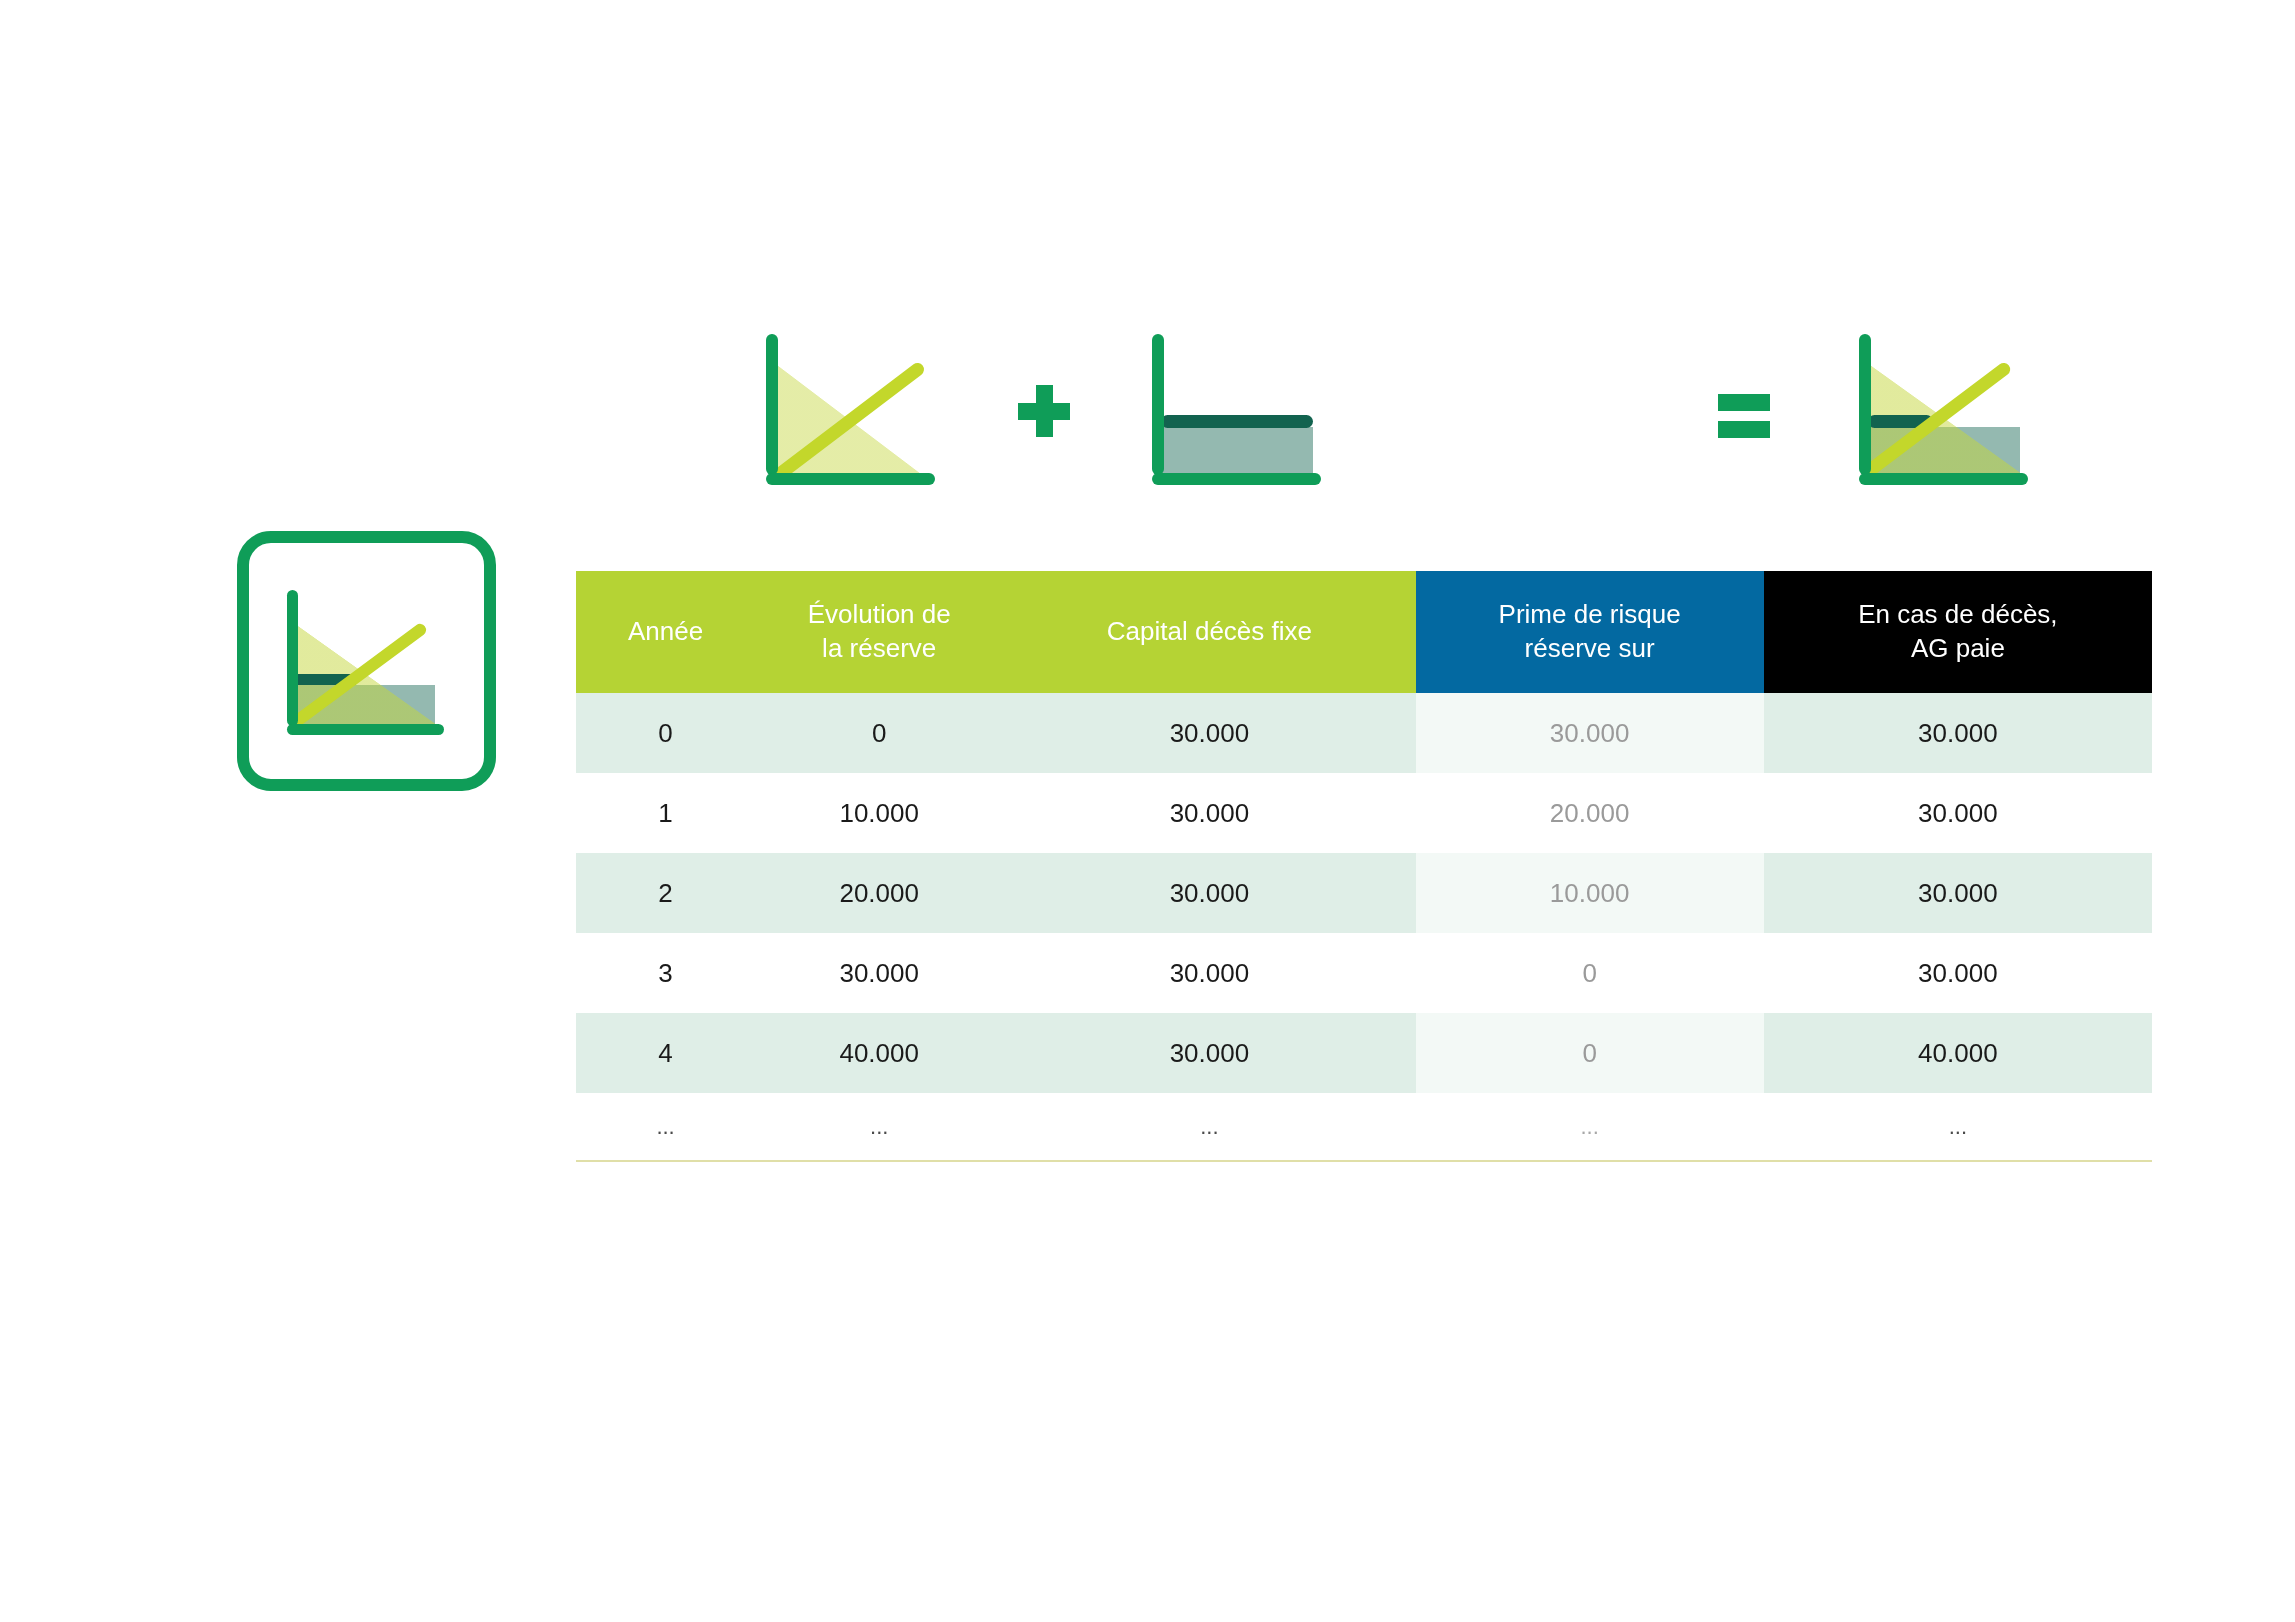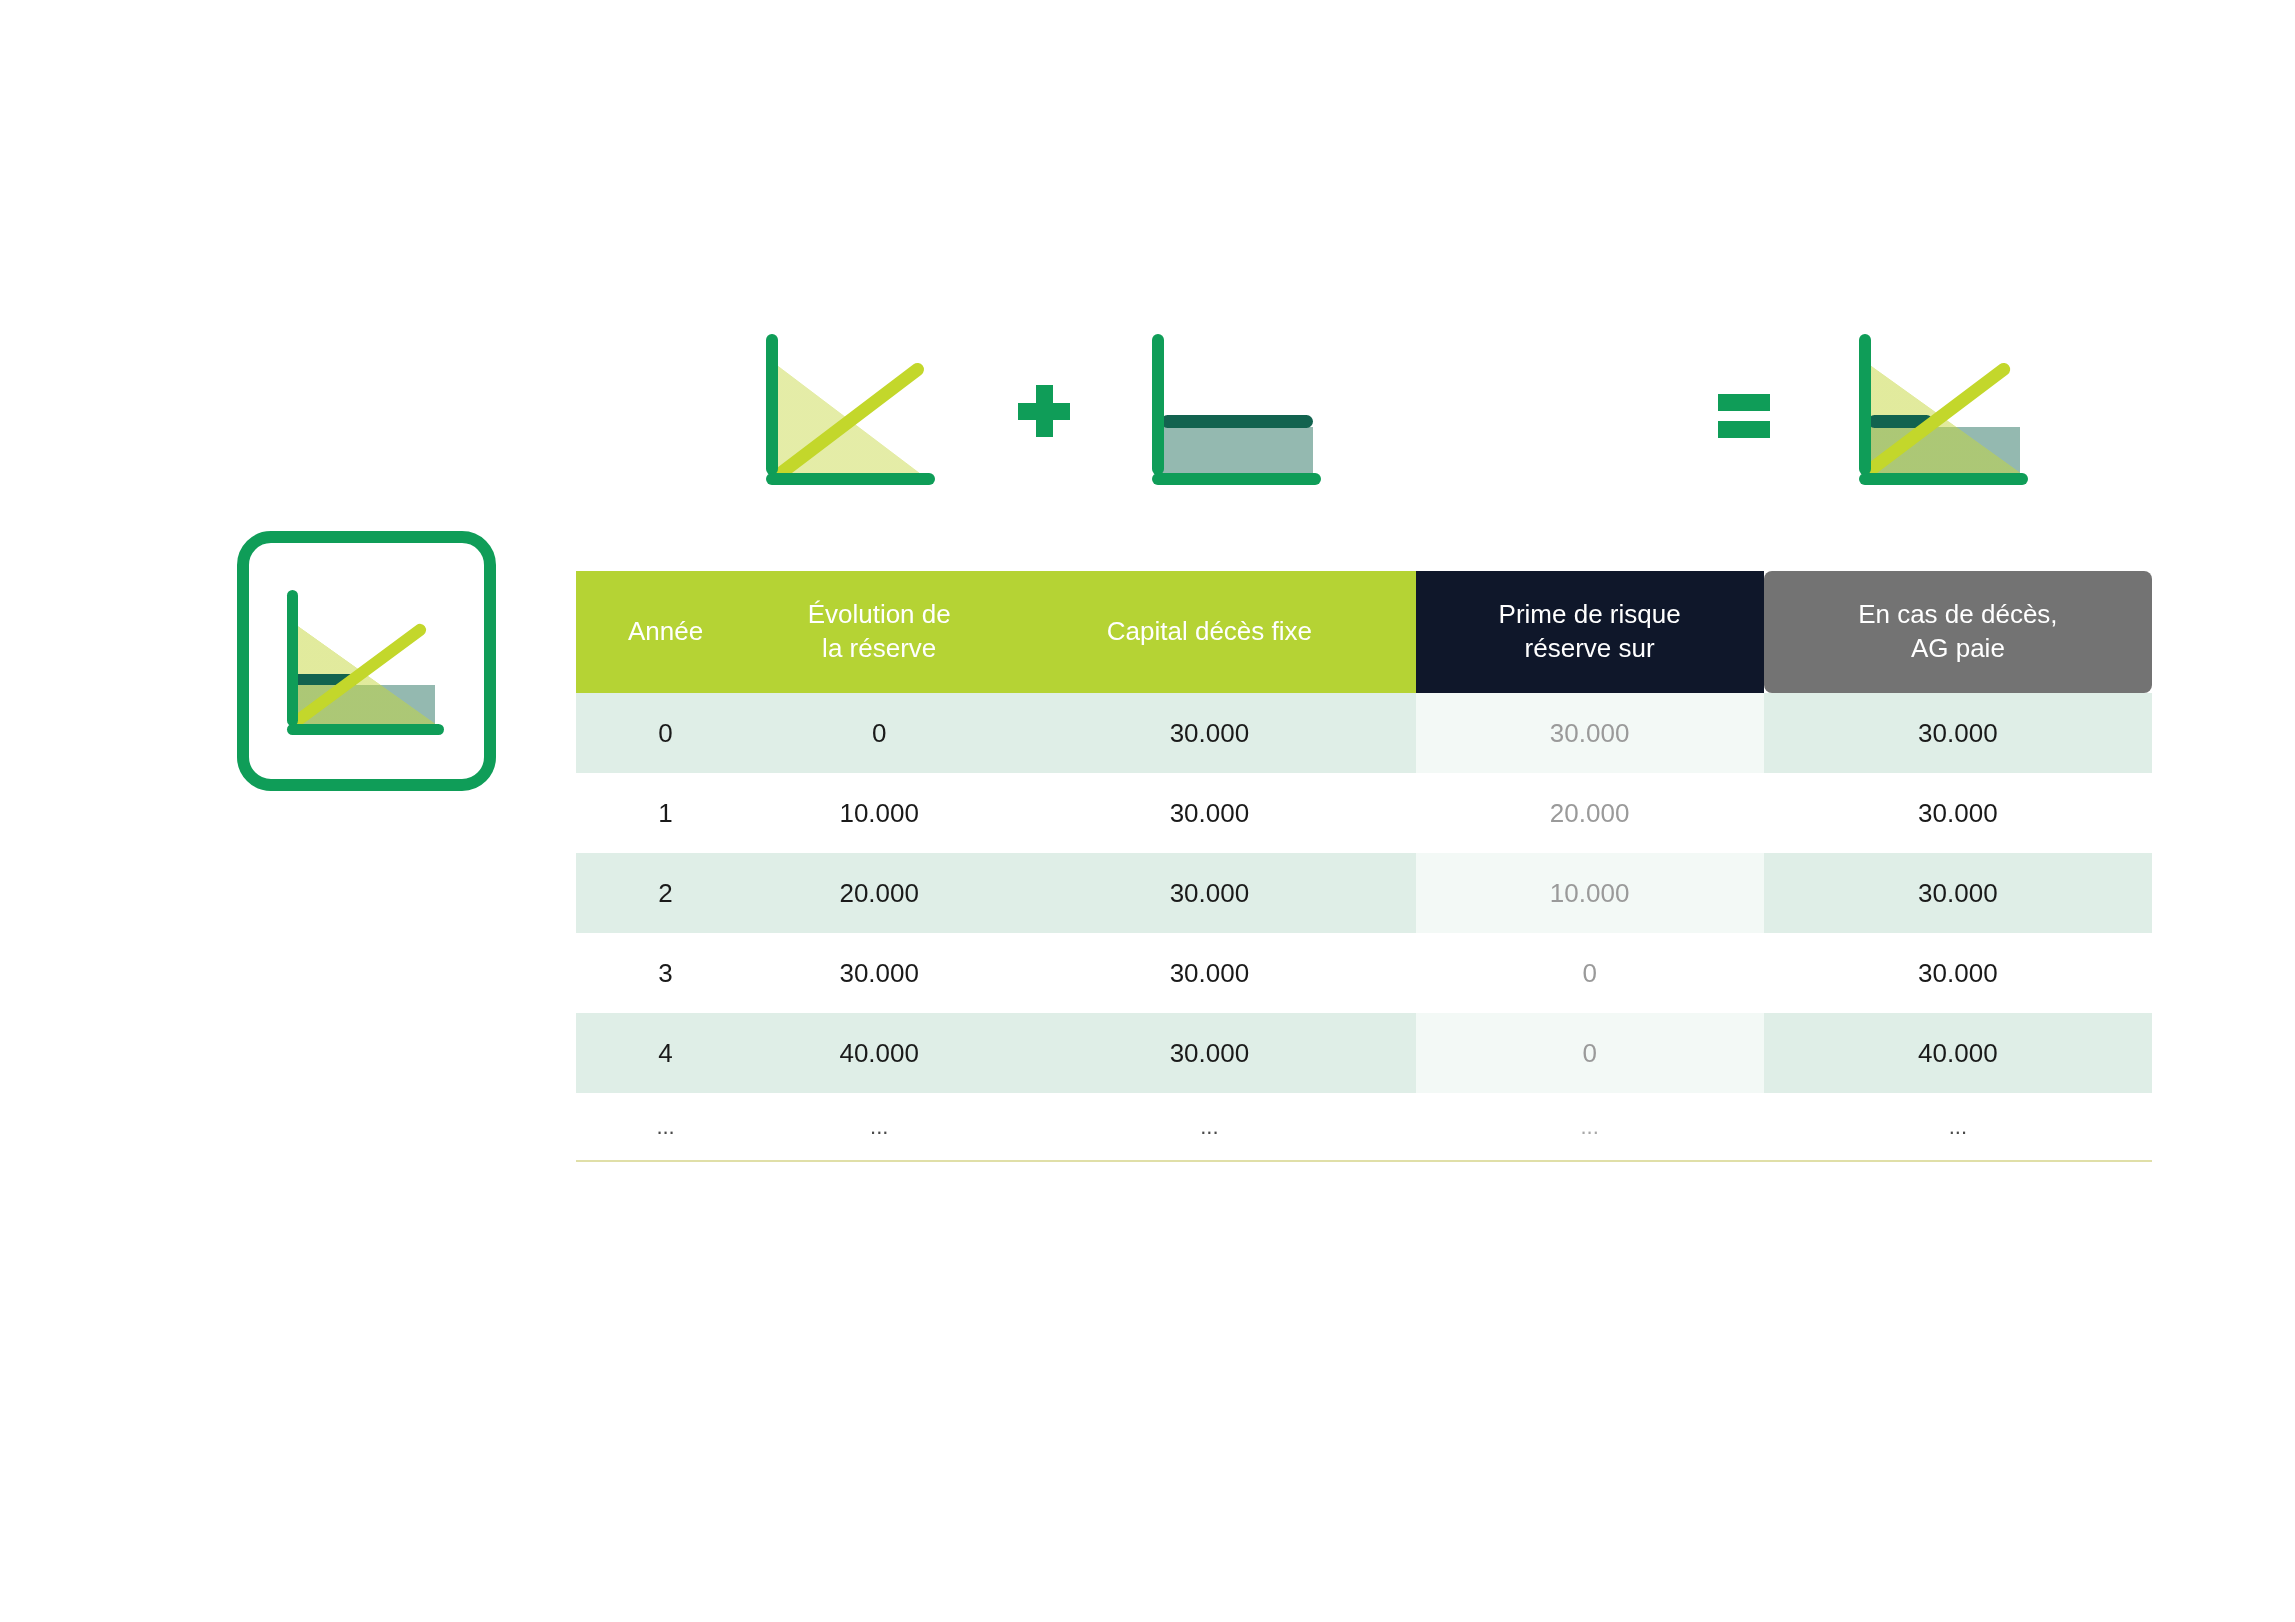--- a/index.html
+++ b/index.html
@@ -186,22 +186,22 @@
     height: 122px;
     vertical-align: middle;
     text-align: center;
     color: #ffffff;
     font-size: 26px;
     font-weight: 400;
     line-height: 1.30;
     background: #b5d334;
     padding: 0 6.5px;
   }
-  #reserve-table thead th.th-prime { background: #0f172a; text-align: center; }
-  #reserve-table thead th.th-pays  { background: #737373; border-radius: 8px; }
+  #reserve-table thead th.th-prime { background: #0369a1; text-align: center; }
+  #reserve-table thead th.th-pays  { background: #000000; }
 
   #reserve-table tbody td {
     height: 78px;
     text-align: center;
     vertical-align: middle;
     font-size: 26px;
     font-weight: 400;
     color: #1a1a1a;
     background: #ffffff;
   }

